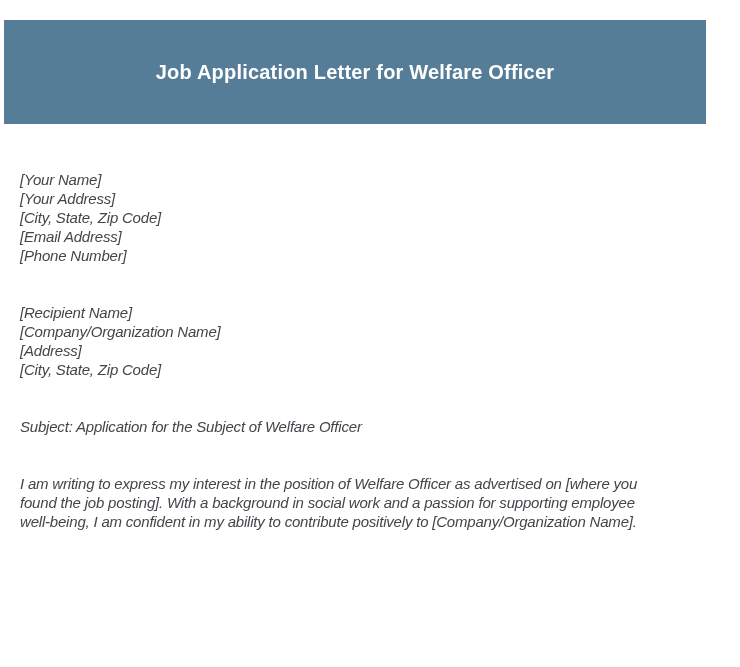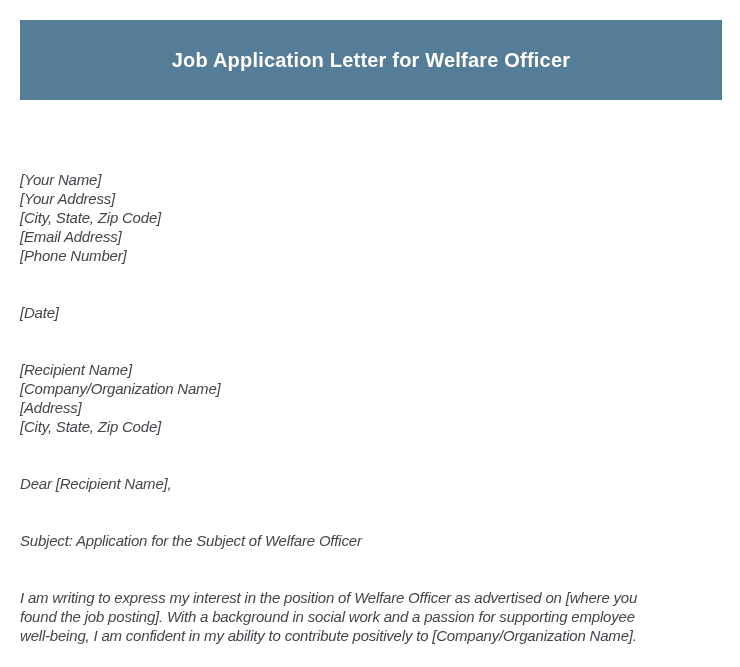--- a/index.html
+++ b/index.html
@@ -9,24 +9,24 @@
   }
   body {
     width: 740px;
     height: 667px;
     position: relative;
     font-family: "Liberation Sans", sans-serif;
     overflow: hidden;
   }
   .banner {
     position: absolute;
-    left: 20px;
+    left: 4px;
     top: 20px;
     width: 702px;
-    height: 80px;
+    height: 104px;
     background: #567d98;
     display: flex;
     align-items: center;
     justify-content: center;
   }
   .banner .title {
     color: #ffffff;
     font-size: 20px;
     font-weight: 700;
     letter-spacing: 0.2px;
@@ -54,26 +54,24 @@
 <div class="banner">
   <div class="title">Job Application Letter for Welfare Officer</div>
 </div>
 
 <div class="letter">
   <div>[Your Name]
 [Your Address]
 [City, State, Zip Code]
 [Email Address]
 [Phone Number]</div>
-  <div>[Date]</div>
   <div>[Recipient Name]
 [Company/Organization Name]
 [Address]
 [City, State, Zip Code]</div>
-  <div>Dear [Recipient Name],</div>
   <div>Subject: Application for the Subject of Welfare Officer</div>
   <div>I am writing to express my interest in the position of Welfare Officer as advertised on [where you
 found the job posting]. With a background in social work and a passion for supporting employee
 well-being, I am confident in my ability to contribute positively to [Company/Organization Name].</div>
   
   
   
   
   
 </div>

